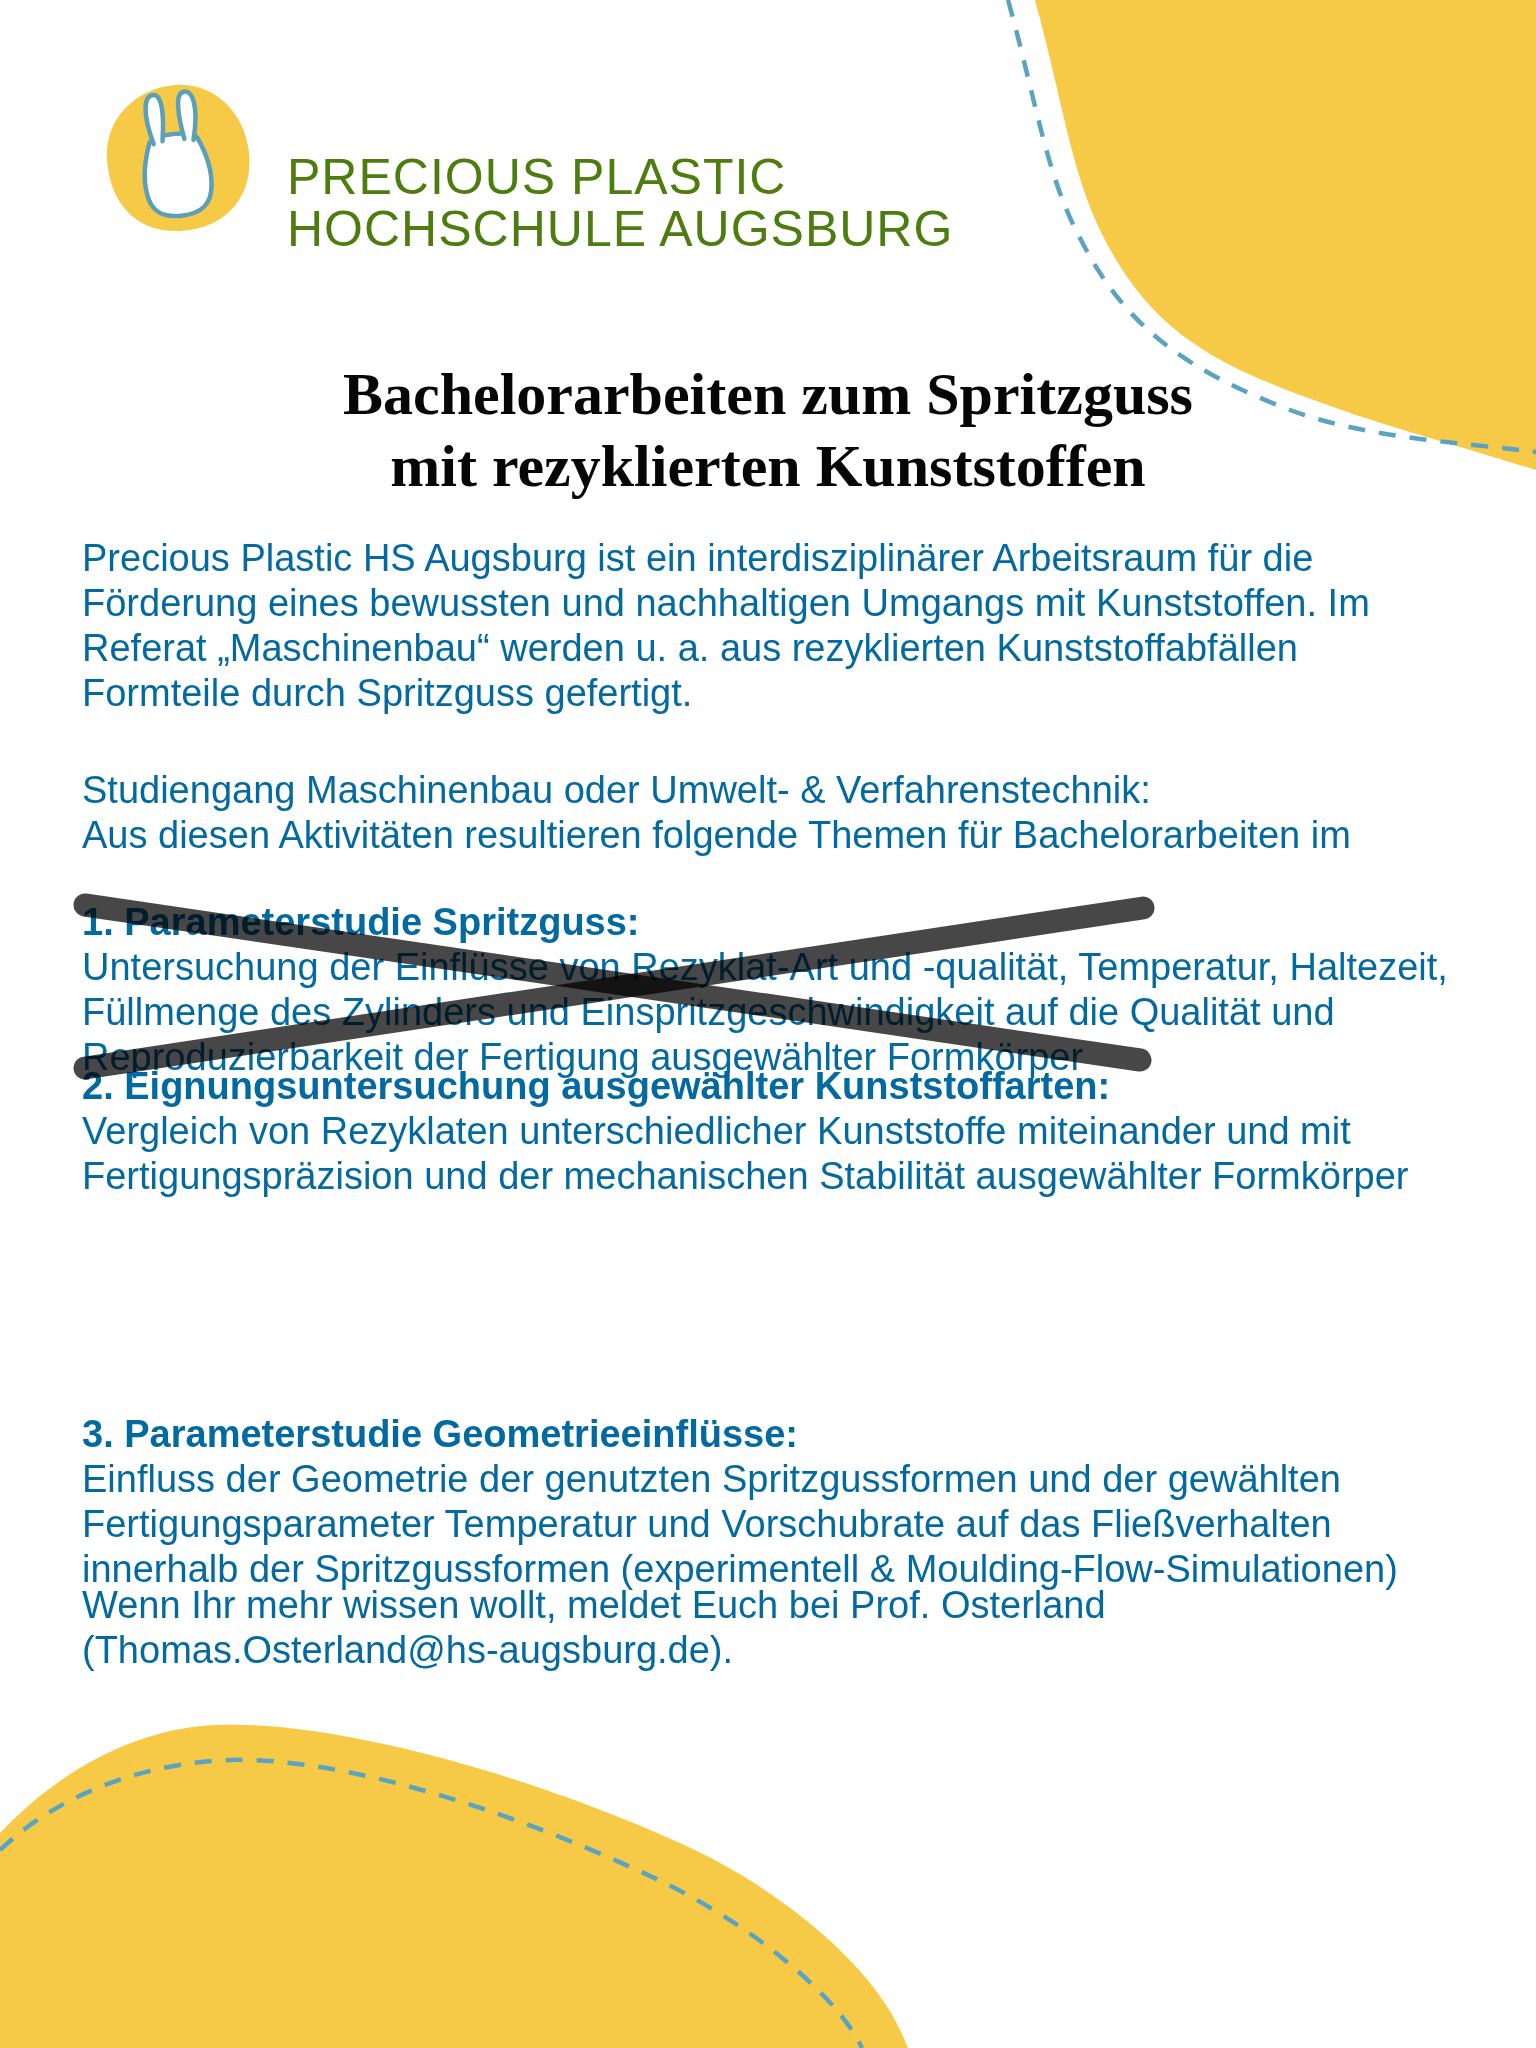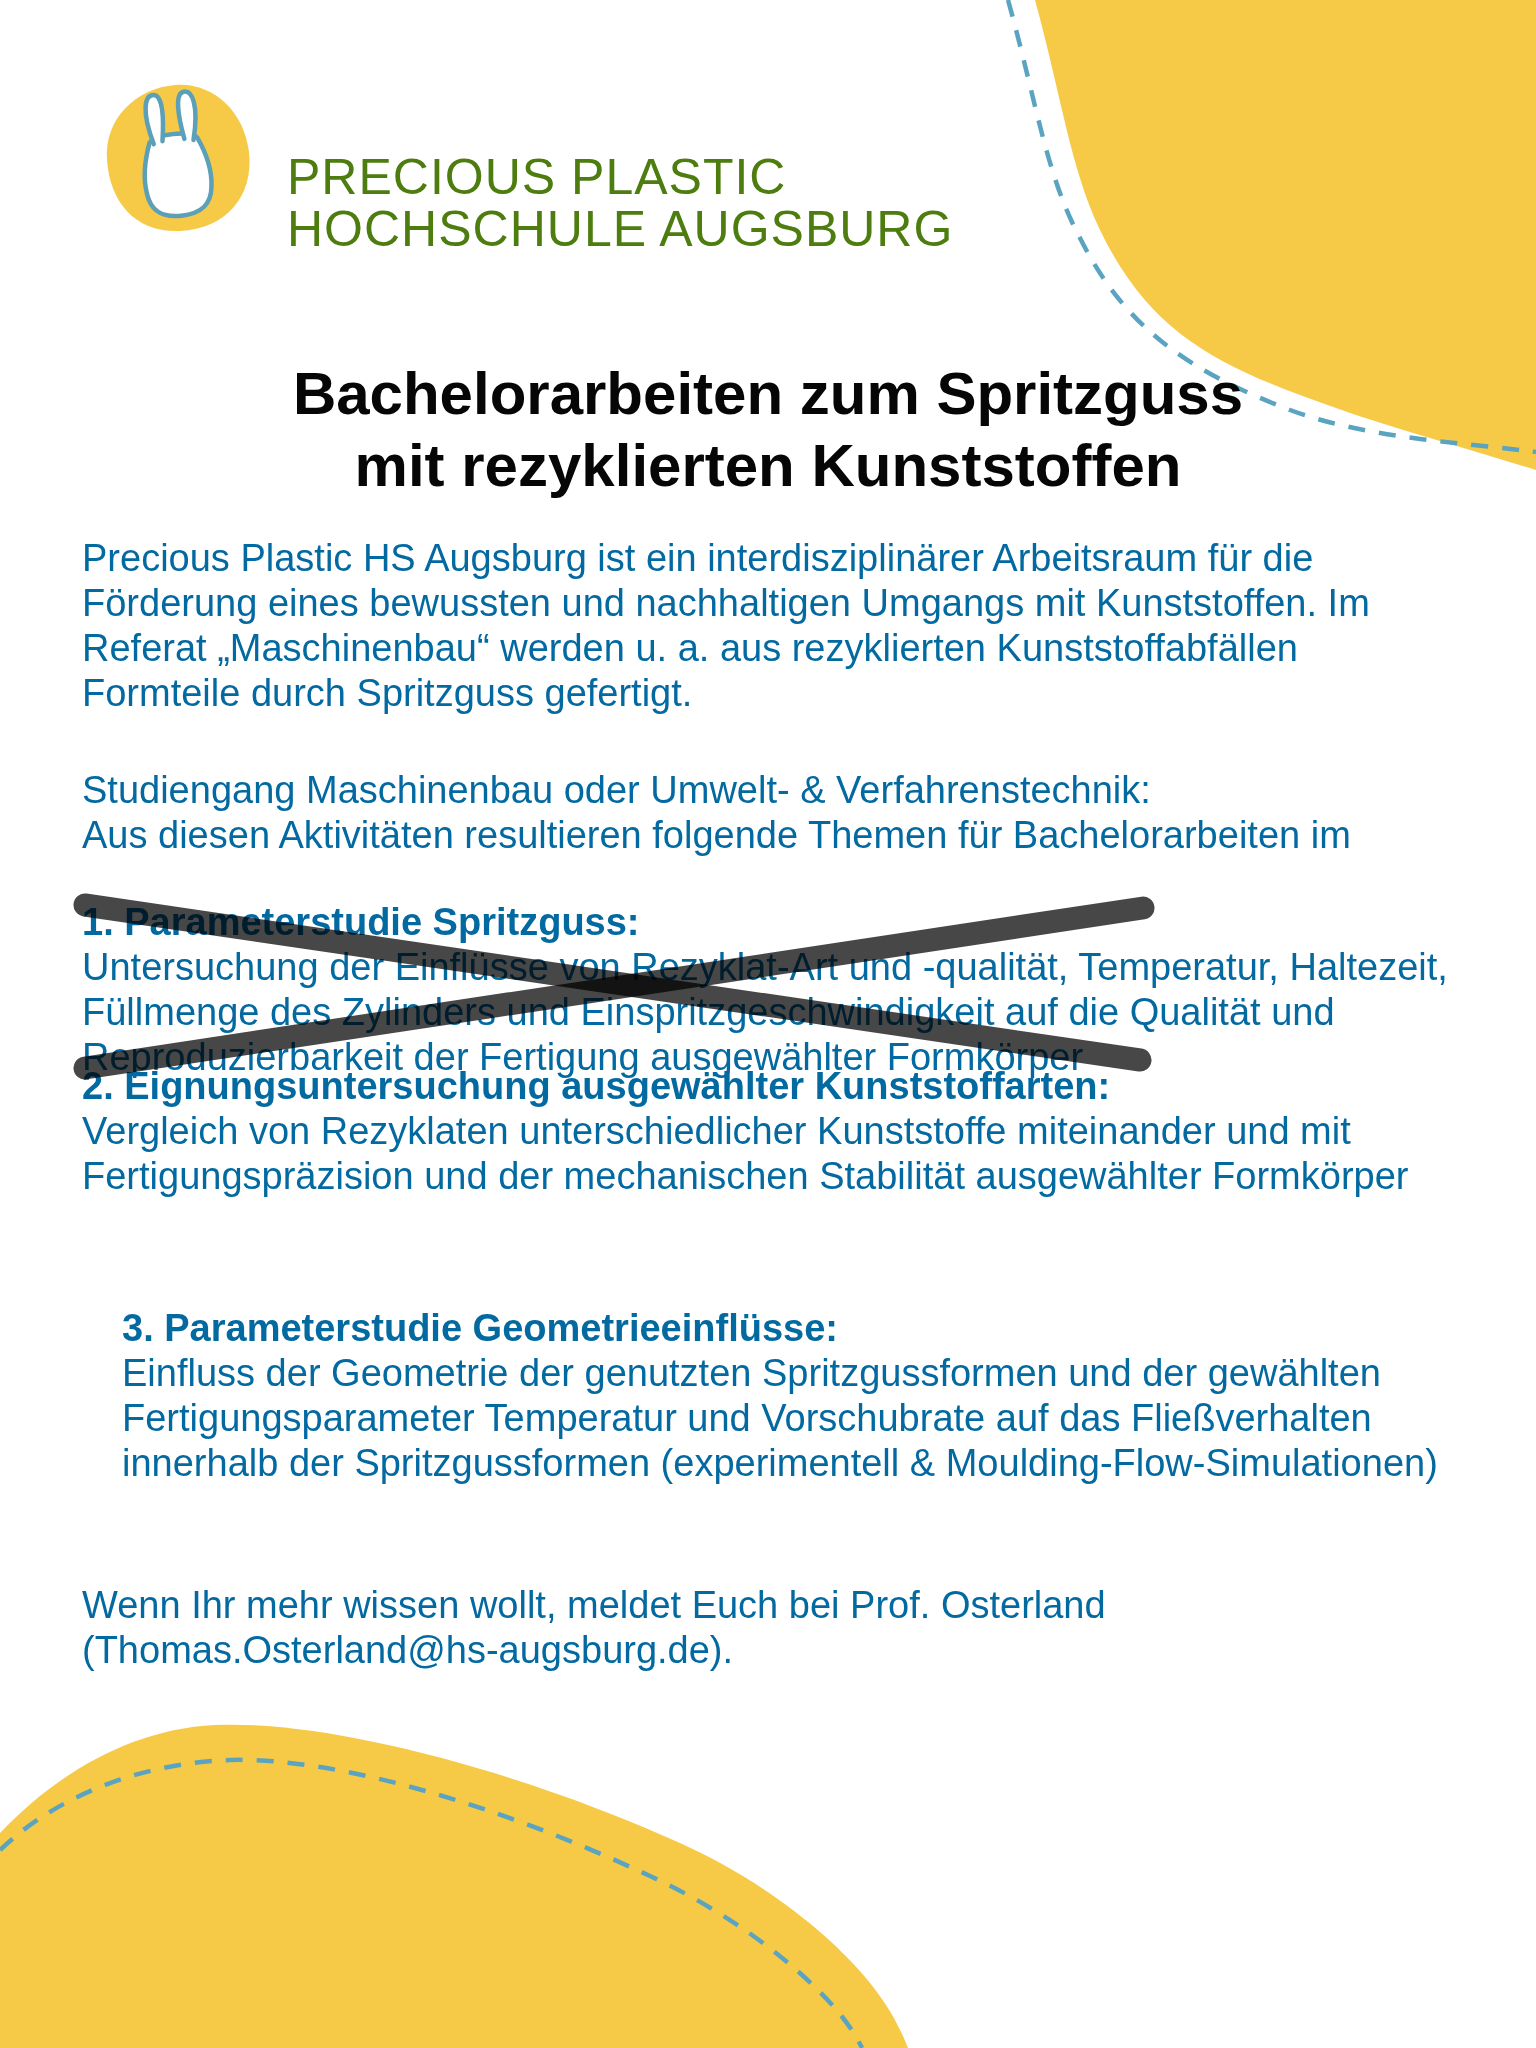--- a/index.html
+++ b/index.html
@@ -18,34 +18,34 @@
   #logo-badge{left:100px;top:80px;width:155px;height:155px;}
   #logo-wordmark{
     left:287px;top:151px;
     font-weight:normal;font-size:50px;line-height:52px;
     letter-spacing:1px;color:#4d7c0f;white-space:nowrap;
   }
   
   #page-title{
     left:82px;top:358px;width:1372px;
     text-align:center;font-weight:bold;
-    font-size:60px;line-height:72px;color:#060606;
+    font-size:60px;line-height:72px;color:#060606;font-family:Liberation Serif, serif;
   }
   
   .para{
     left:82px;width:1400px;
     font-size:38px;line-height:45px;color:#0369a1;
   }
   .para .ln{display:block;white-space:nowrap;}
   .para .hd{display:block;white-space:nowrap;font-weight:bold;}
   #intro{top:536px;}
   #activities{top:768px;}
   #section-1{top:900px;}
   #section-2{top:1064px;}
-  #section-3{top:1306px;margin-left:40px;}
+  #section-3{top:1412px;}
   #contact{top:1583px;}
   
   #cross-out{left:55px;top:875px;width:1120px;height:220px;z-index:5;}
   .content{z-index:2;}
   .deco{z-index:1;}
 </style>
 </head>
 <body>
 
 <svg id="deco-top-right" class="abs deco" viewBox="0 0 560 540" aria-hidden="true">

